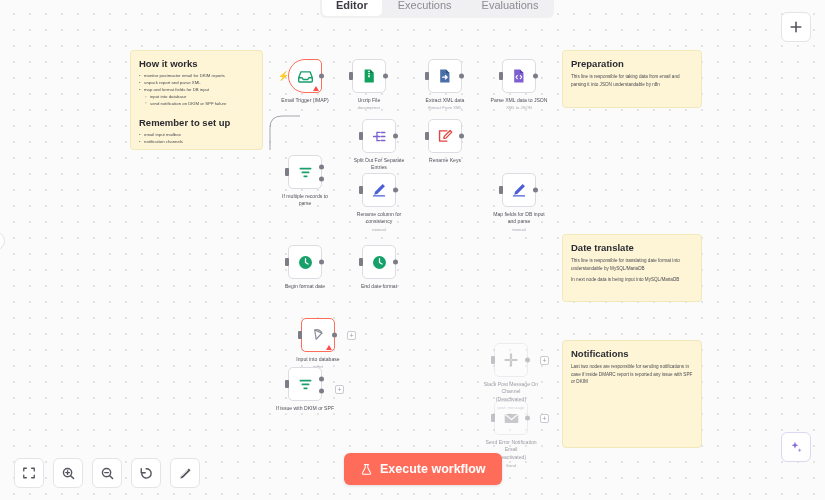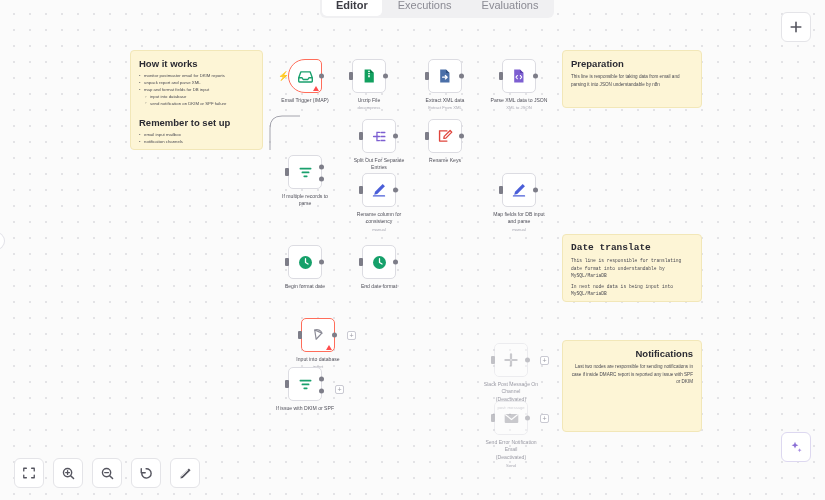--- a/index.html
+++ b/index.html
@@ -293,27 +293,27 @@
       <li>notification channels</li>
     </ul>
   </div>
 
   <div class="sticky" style="left:562px; top:50px; width:140px; height:58px;">
     <h3>Preparation</h3>
     <p>This line is responsible for taking data from email and parsing it into JSON understandable by n8n</p>
   </div>
 
 
-  <div class="sticky" style="left:562px; top:234px; width:140px; height:68px;font-family:Liberation Mono, monospace;">
+  <div class="sticky" style="left:562px; top:234px; width:140px; height:68px;">
     <h3>Date translate</h3>
     <p>This line is responsible for translating date format into understandable by MySQL/MariaDB</p>
     <p>In next node data is being input into MySQL/MariaDB</p>
   </div>
 
-  <div class="sticky" style="left:562px; top:340px; width:140px; height:92px;text-align:right;">
+  <div class="sticky" style="left:562px; top:340px; width:140px; height:108px;">
     <h3>Notifications</h3>
     <p>Last two nodes are responsible for sending notifications in case if inside DMARC report is reported any issue with SPF or DKIM</p>
   </div>
 
   <div class="node" style="left:288px; top:59px;">
     <div class="node-box err trigger">
       <span class="trigger-bolt">⚡</span>
       <svg width="17" height="17" viewBox="0 0 20 20">
         <path d="M2 11.5L4.6 4.5h10.8L18 11.5v4.2a.8.8 0 01-.8.8H2.8a.8.8 0 01-.8-.8z" fill="none" stroke="#1aa06d" stroke-width="1.6" stroke-linejoin="round"></path>
         <path d="M2 11.5h4l1.2 2h5.6l1.2-2h4" fill="none" stroke="#1aa06d" stroke-width="1.6" stroke-linejoin="round"></path>
@@ -521,20 +521,27 @@
       </svg>
       <span class="dot out"></span>
     </div>
     <div class="plus-stub" style="left:46px; top:13px;">+</div>
     <div class="node-label">Send Error Notification
 Email
 (Deactivated)</div>
     <div class="node-sub" style="top:62px;">Send</div>
   </div>
 
+  <div id="execute-workflow-button">
+    <svg width="13" height="13" viewBox="0 0 20 20">
+      <path d="M8 2.2h4v5.2l4.2 8a1.3 1.3 0 01-1.1 2H4.9a1.3 1.3 0 01-1.1-2L8 7.4z" fill="none" stroke="#fff" stroke-width="1.6" stroke-linejoin="round"></path>
+      <path d="M6.8 2.2h6.4" stroke="#fff" stroke-width="1.6" stroke-linecap="round"></path>
+    </svg>
+    <span>Execute workflow</span>
+  </div>
 
   <div class="toolbar">
     <div class="tool-btn">
       <svg width="14" height="14" viewBox="0 0 16 16">
         <path d="M2 5.6V2.6h3M14 5.6V2.6h-3M2 10.4v3h3M14 10.4v3h-3" fill="none" stroke="#55555f" stroke-width="1.5" stroke-linecap="round" stroke-linejoin="round"></path>
       </svg>
     </div>
     <div class="tool-btn">
       <svg width="15" height="15" viewBox="0 0 16 16">
         <circle cx="7" cy="7" r="4.4" fill="none" stroke="#55555f" stroke-width="1.5"></circle>

